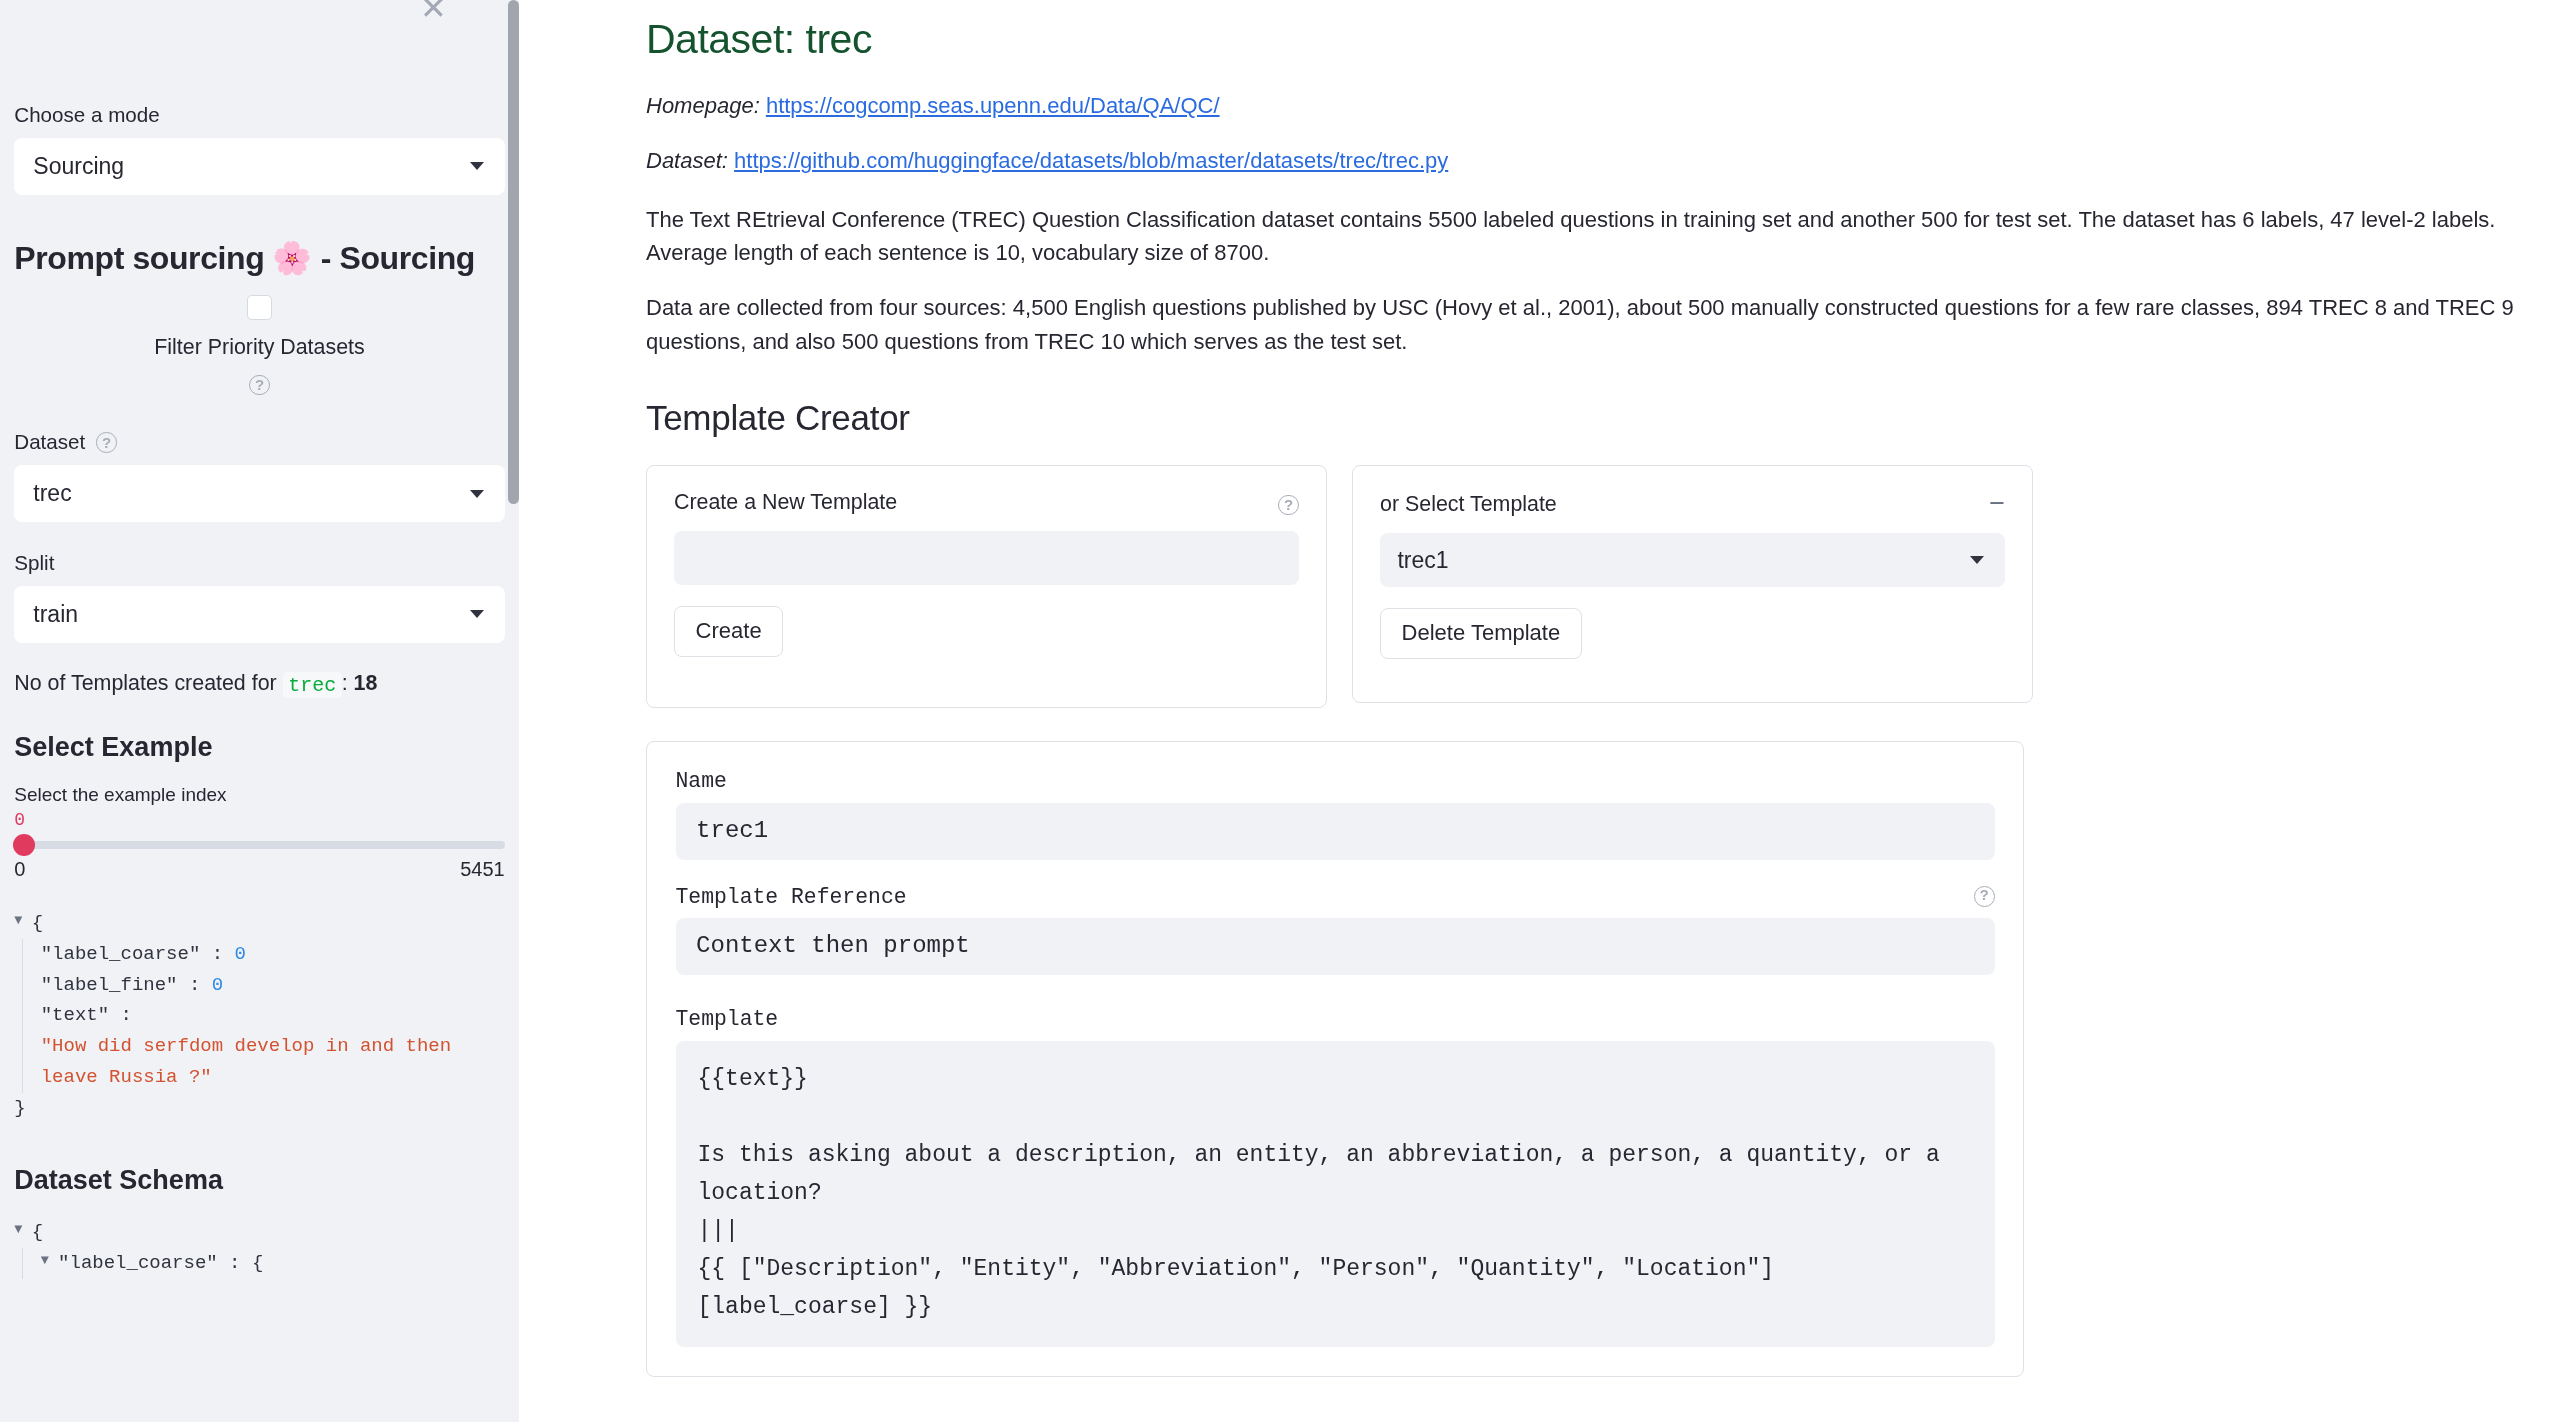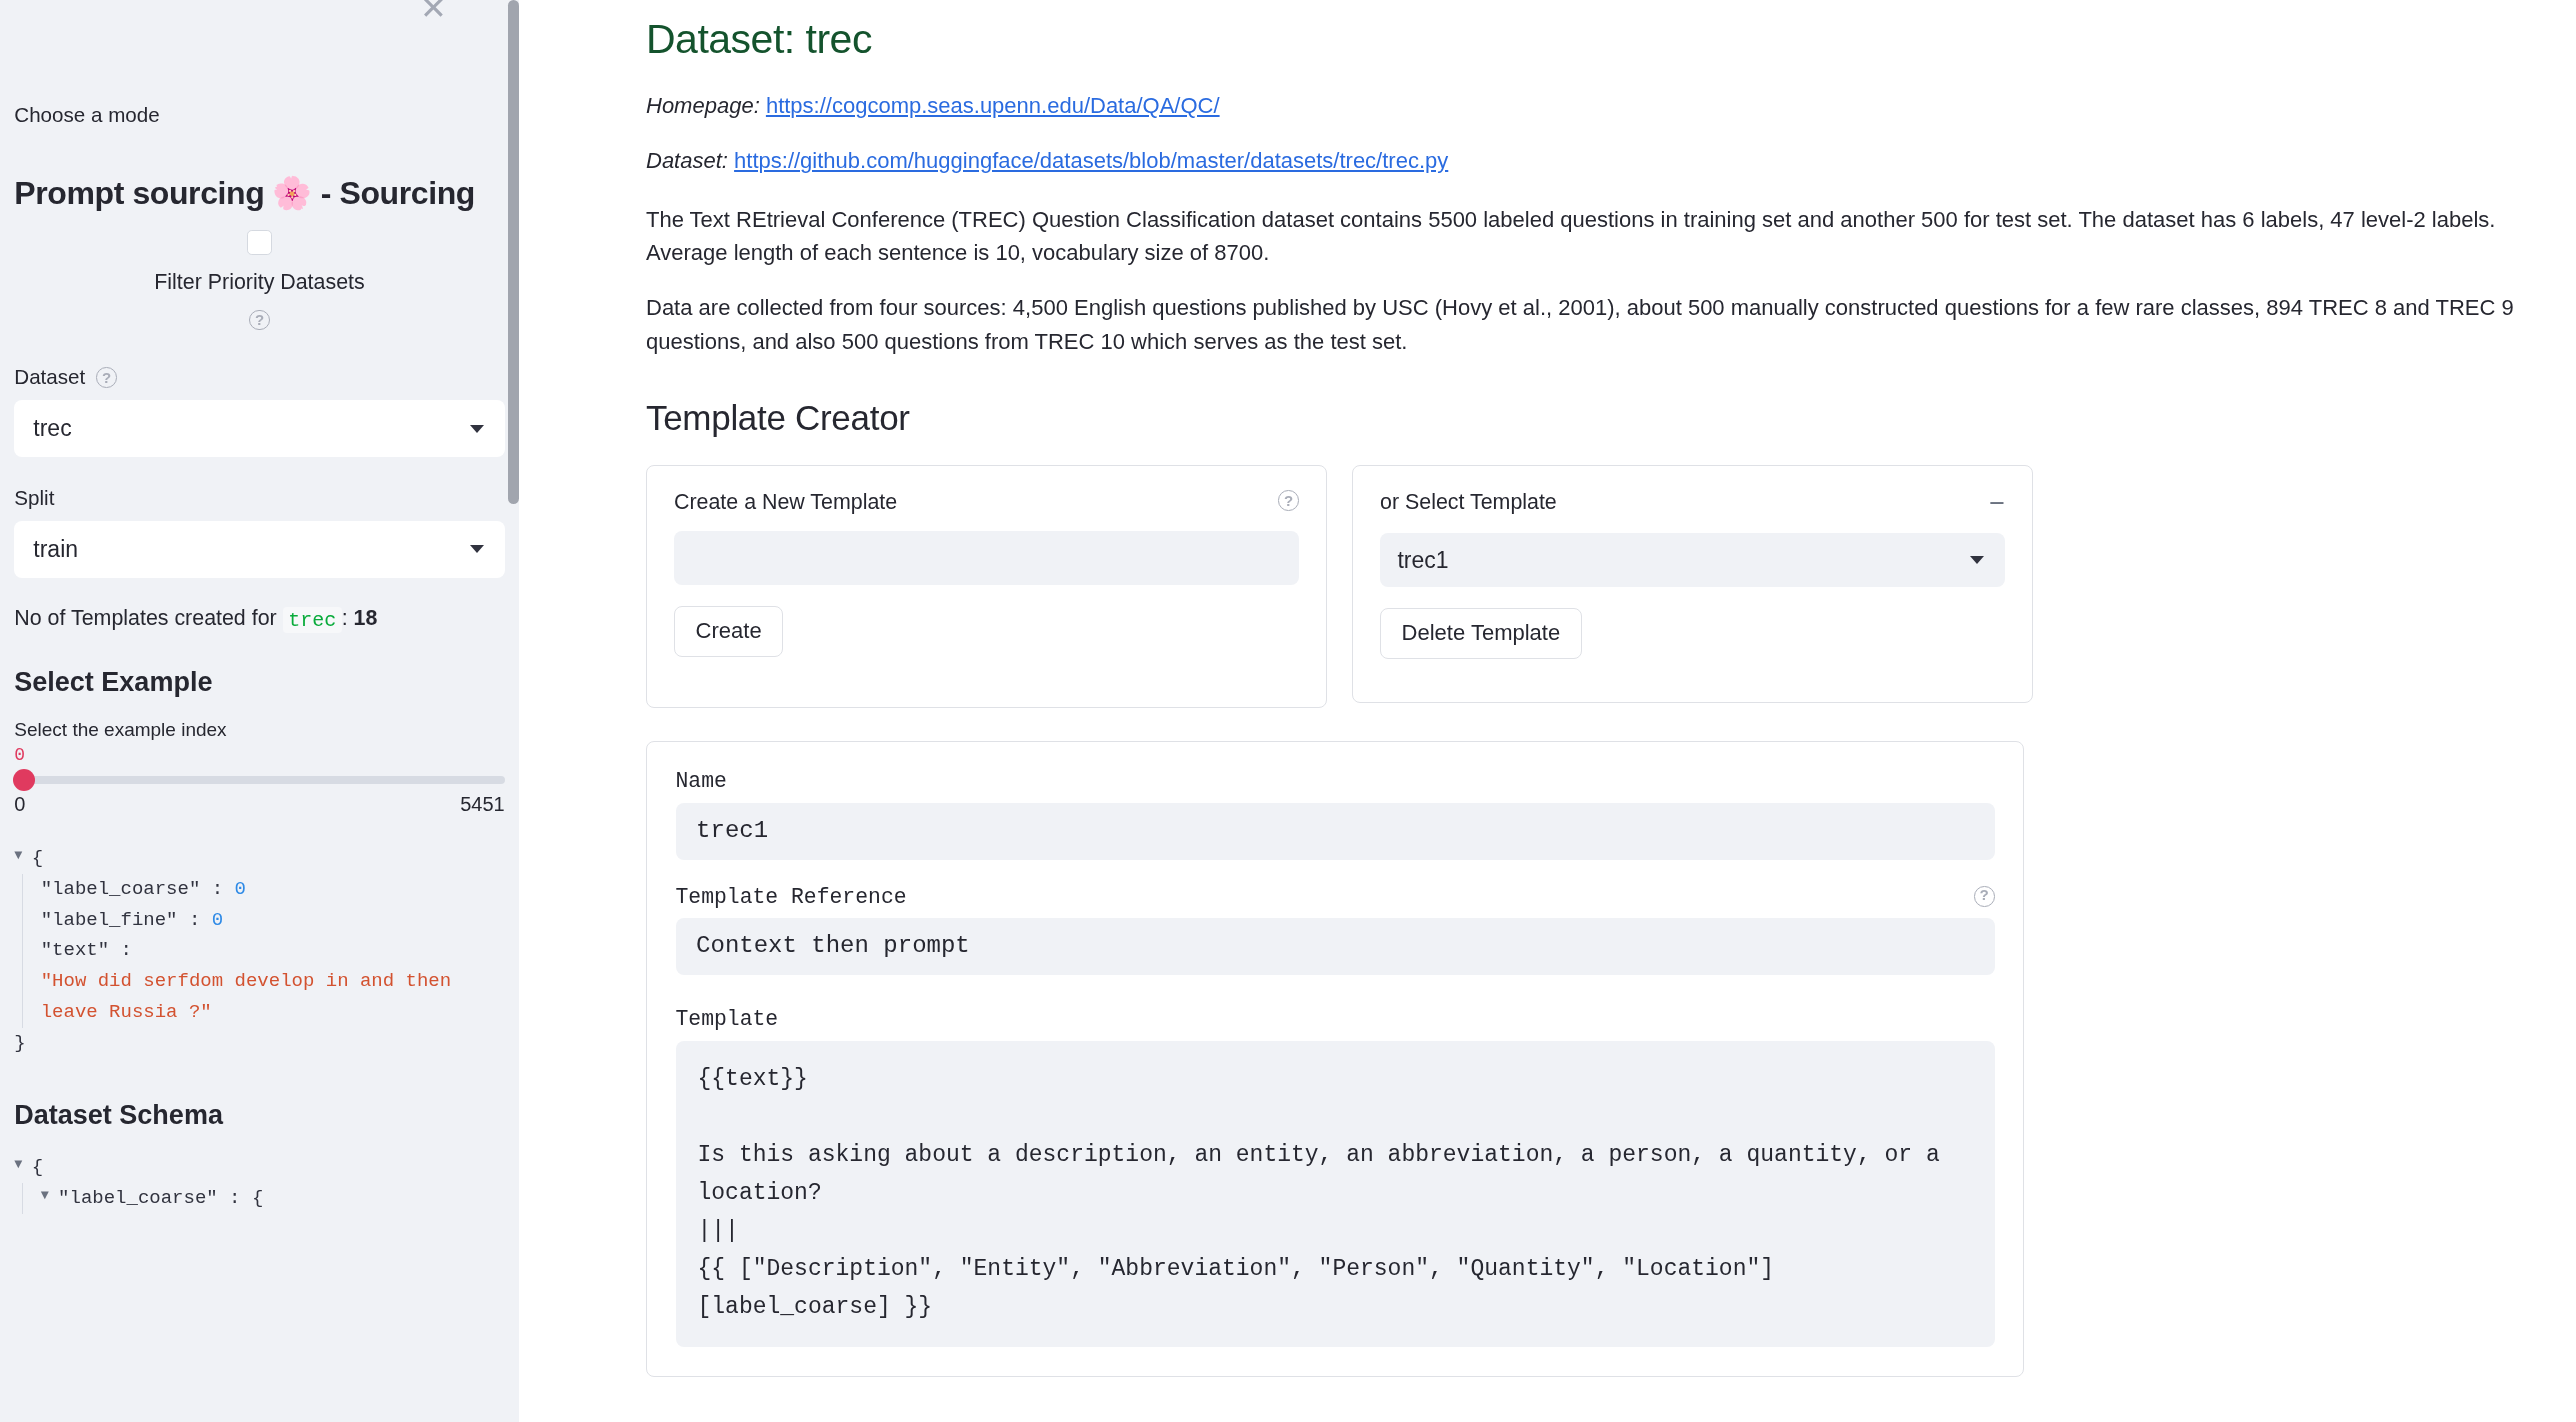--- a/index.html
+++ b/index.html
@@ -209,21 +209,21 @@
   .card {
     border: 0.8px solid #dfe1e6;
     border-radius: 8px;
     background: #ffffff;
     padding: 24px 27px 27px 27px;
   }
   .card-a { width: 681px; min-height: 243px; }
   .card-b { width: 681px; min-height: 238px; }
 
   .card-head {
-    display: flex; align-items: flex-start; justify-content: space-between;
+    display: flex; align-items: flex-end; justify-content: space-between;
     font-size: 21.4px; color: #262730;
     margin-bottom: 16px;
   }
   .minus-icon {
     color: #6b7280; font-size: 27px; line-height: 1;
     cursor: pointer; user-select: none;
   }
   .text-input {
     background: #f0f2f6;
     border-radius: 8px;
@@ -288,20 +288,24 @@
 
 <div class="app">
 
   <aside class="sidebar">
     <div class="sb-close">✕</div>
     <div class="sb-scrollbar"></div>
 
     <div class="sb-inner">
       <div class="field-group">
         <div class="sb-label">Choose a mode</div>
+        <div class="select-box">
+          <span>Sourcing</span>
+          <span class="caret"></span>
+        </div>
       </div>
 
       <div class="sb-h2">Prompt sourcing 🌸 - Sourcing</div>
 
       <div class="check-row">
         <div class="checkbox"></div>
         <span class="check-label">Filter Priority Datasets</span>
         <span class="help-icon">?</span>
       </div>
 

